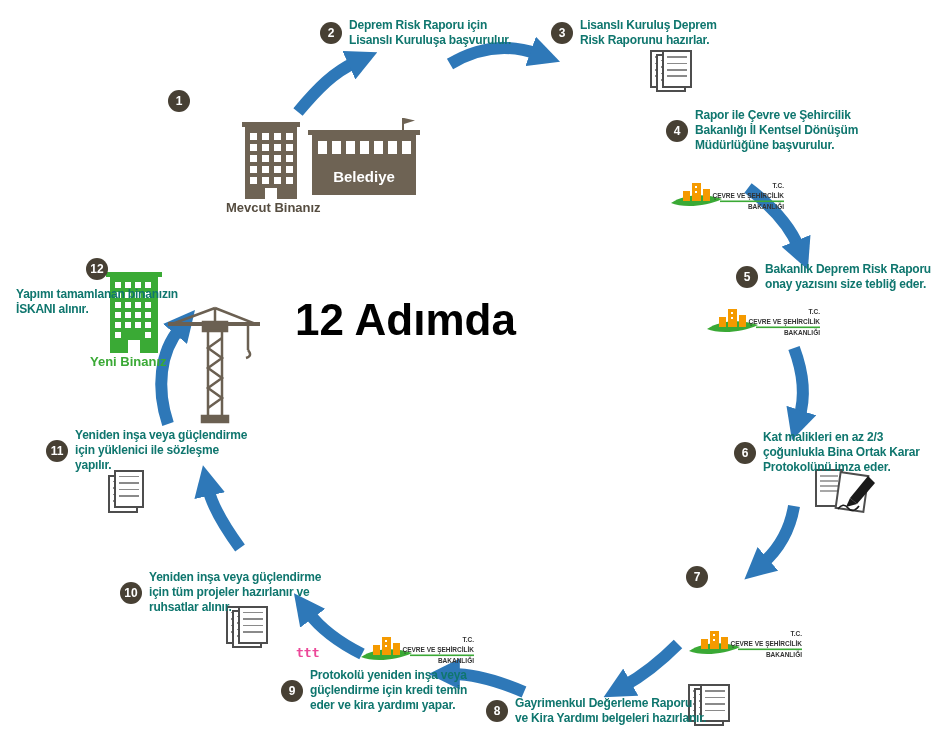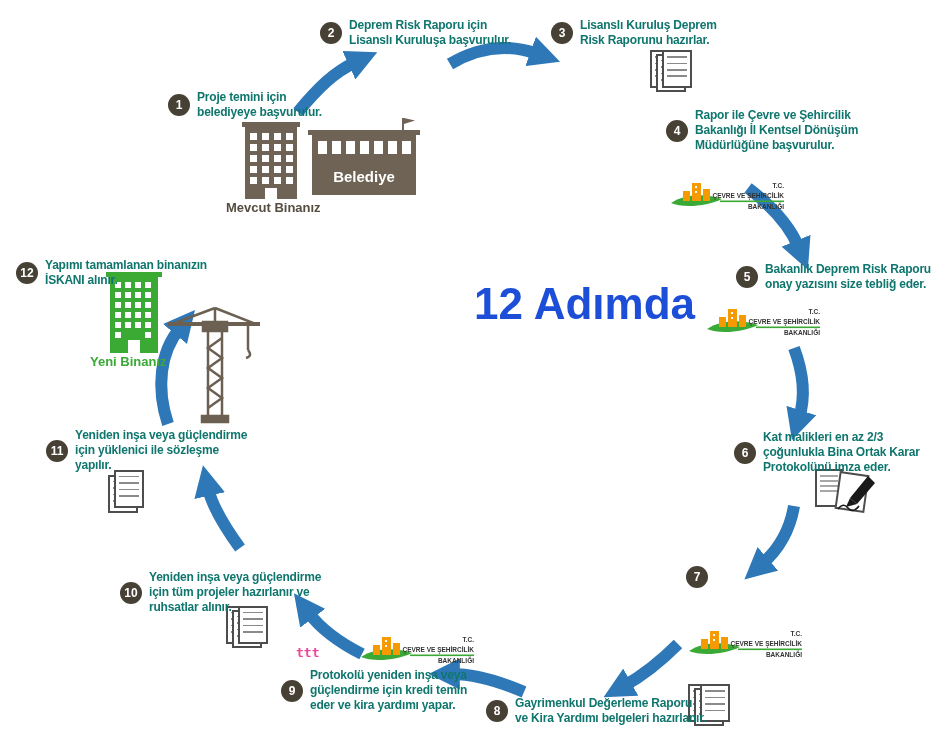--- a/index.html
+++ b/index.html
@@ -5,22 +5,22 @@
   html,body{margin:0;padding:0;background:#fff;}
   .canvas{position:relative;width:945px;height:746px;background:#fff;overflow:hidden;
           font-family:"Liberation Sans",sans-serif;}
   .arrows{position:absolute;left:0;top:0;z-index:1;}
   .step{position:absolute;display:flex;align-items:center;gap:7px;z-index:3;}
   .badge{width:22px;height:22px;border-radius:50%;background:#474034;color:#fff;
          font-size:12px;font-weight:bold;display:flex;align-items:center;justify-content:center;
          flex-shrink:0;}
   .step-text{font-size:12px;font-weight:bold;line-height:1.25;color:#0f766e;
              white-space:pre-line;letter-spacing:-0.2px;}
-  .title{position:absolute;left:295px;top:276px;width:400px;text-align:right;z-index:2;
-         font-size:44px;font-weight:bold;color:#1d4ed8;line-height:1.25;}
+  .title{position:absolute;left:295px;top:292px;width:400px;text-align:left;z-index:2;
+         font-size:44px;font-weight:bold;color:#000000;line-height:1.25;}
   .label{position:absolute;font-size:13px;font-weight:bold;color:#564d40;z-index:3;}
   .label.green{color:#3aa935;}
   .ttt{position:absolute;font-family:"DejaVu Sans Mono",monospace;font-size:13px;
        font-weight:bold;color:#ec4899;z-index:3;}
   .icon{position:absolute;z-index:2;}
   .doc-stack{position:absolute;z-index:2;width:40px;height:46px;}
   .page{position:absolute;width:26px;height:34px;background:#fff;border:2px solid #4d4d4d;}
   .page::before{content:"";position:absolute;left:3px;right:3px;top:4px;bottom:4px;
                 background:repeating-linear-gradient(#8a8a8a 0 1.5px,transparent 1.5px 6.5px);}
   .p1{left:0;top:8;} .p2{left:6px;top:4px;} .p3{left:12px;top:0;}
@@ -50,22 +50,20 @@
       <path d="M168,424 C156,388 160,352 180,328" marker-end="url(#ah)"></path>
     </g>
   </svg>
 
   <div class="title">
     <div>12 Adımda</div>
   </div>
 
   <div class="step" style="left:168px;top:90px;">
     <span class="badge">1</span>
-    <span class="step-text">Proje temini için
-belediyeye başvurulur.</span>
   </div>
   <div class="step" style="left:320px;top:18px;">
     <span class="badge">2</span>
     <span class="step-text">Deprem Risk Raporu için
 Lisanslı Kuruluşa başvurulur.</span>
   </div>
   <div class="step" style="left:551px;top:18px;">
     <span class="badge">3</span>
     <span class="step-text">Lisanslı Kuruluş Deprem
 Risk Raporunu hazırlar.</span>
@@ -106,21 +104,21 @@
     <span class="step-text">Yeniden inşa veya güçlendirme
 için tüm projeler hazırlanır ve
 ruhsatlar alınır.</span>
   </div>
   <div class="step" style="left:46px;top:428px;">
     <span class="badge">11</span>
     <span class="step-text">Yeniden inşa veya güçlendirme
 için yüklenici ile sözleşme
 yapılır.</span>
   </div>
-  <div class="step" style="left:16px;top:258px;">
+  <div class="step" style="left:16px;top:258px;flex-direction:column;">
     <span class="badge">12</span>
     <span class="step-text">Yapımı tamamlanan binanızın
 İSKANI alınır.</span>
   </div>
 
   <svg class="icon" style="left:234px;top:116px;" width="190" height="100" viewBox="0 0 190 100">
 
     <g>
       <rect x="8" y="6" width="58" height="5" fill="#6e6354"></rect>
       <rect x="11" y="11" width="52" height="72" fill="#6e6354"></rect>

